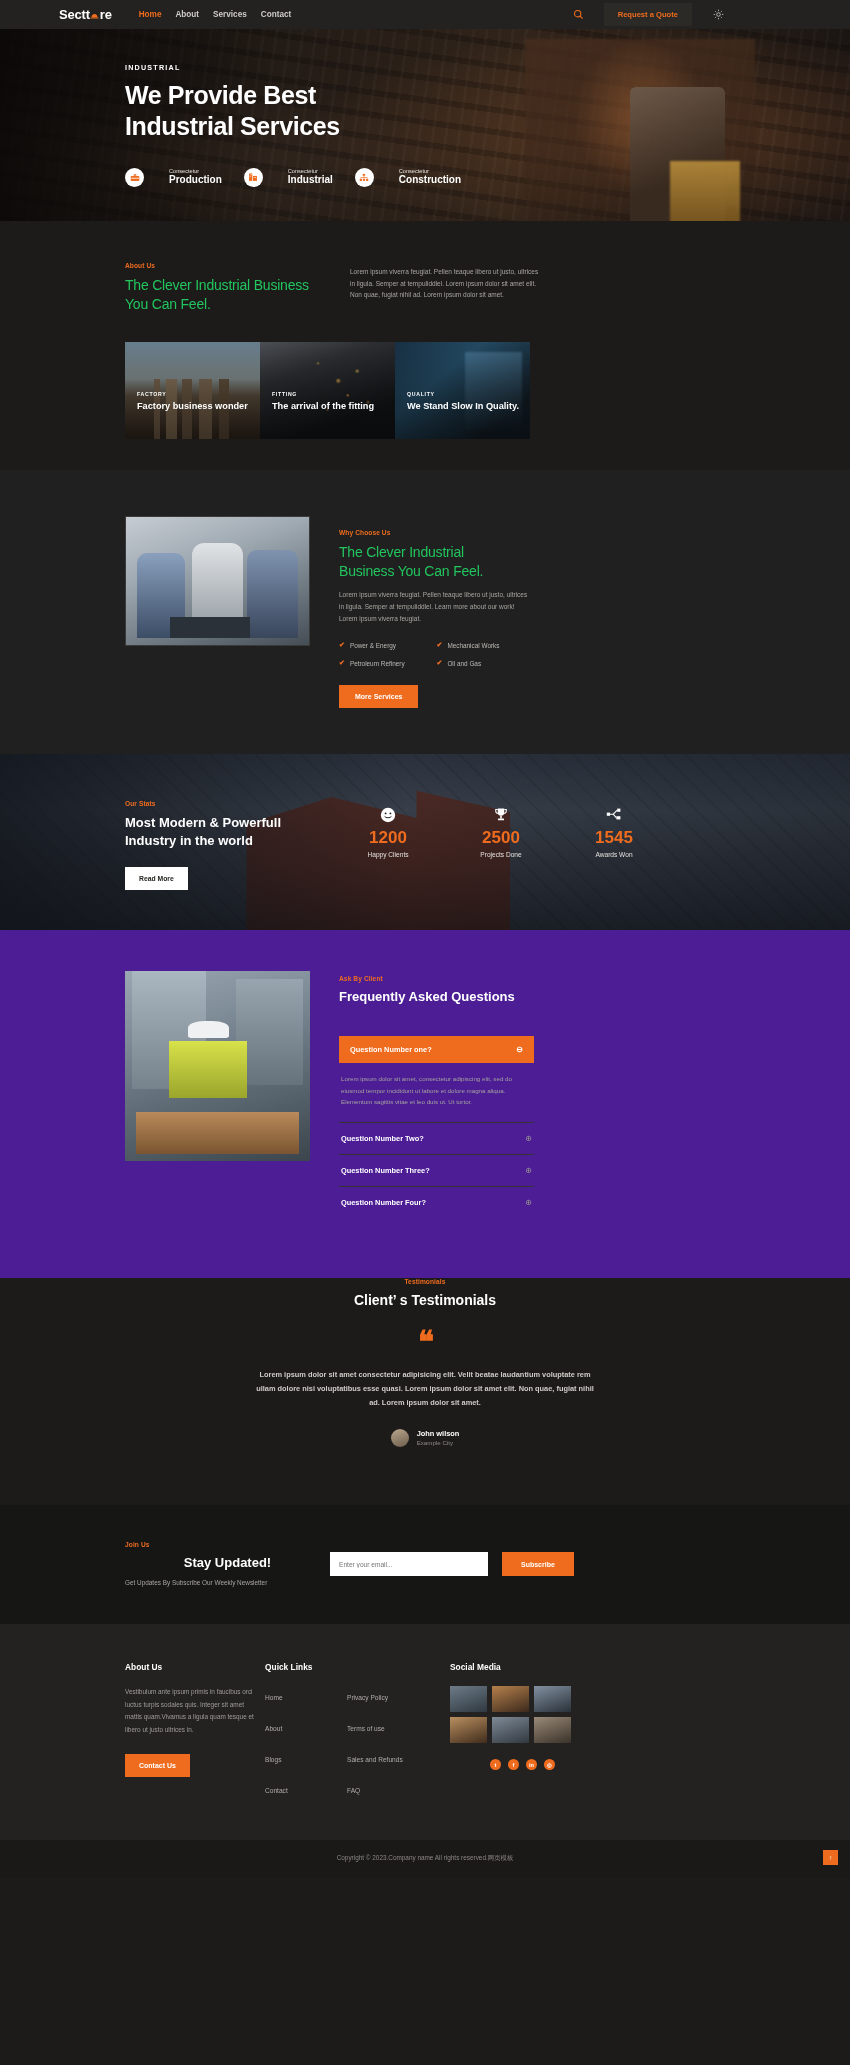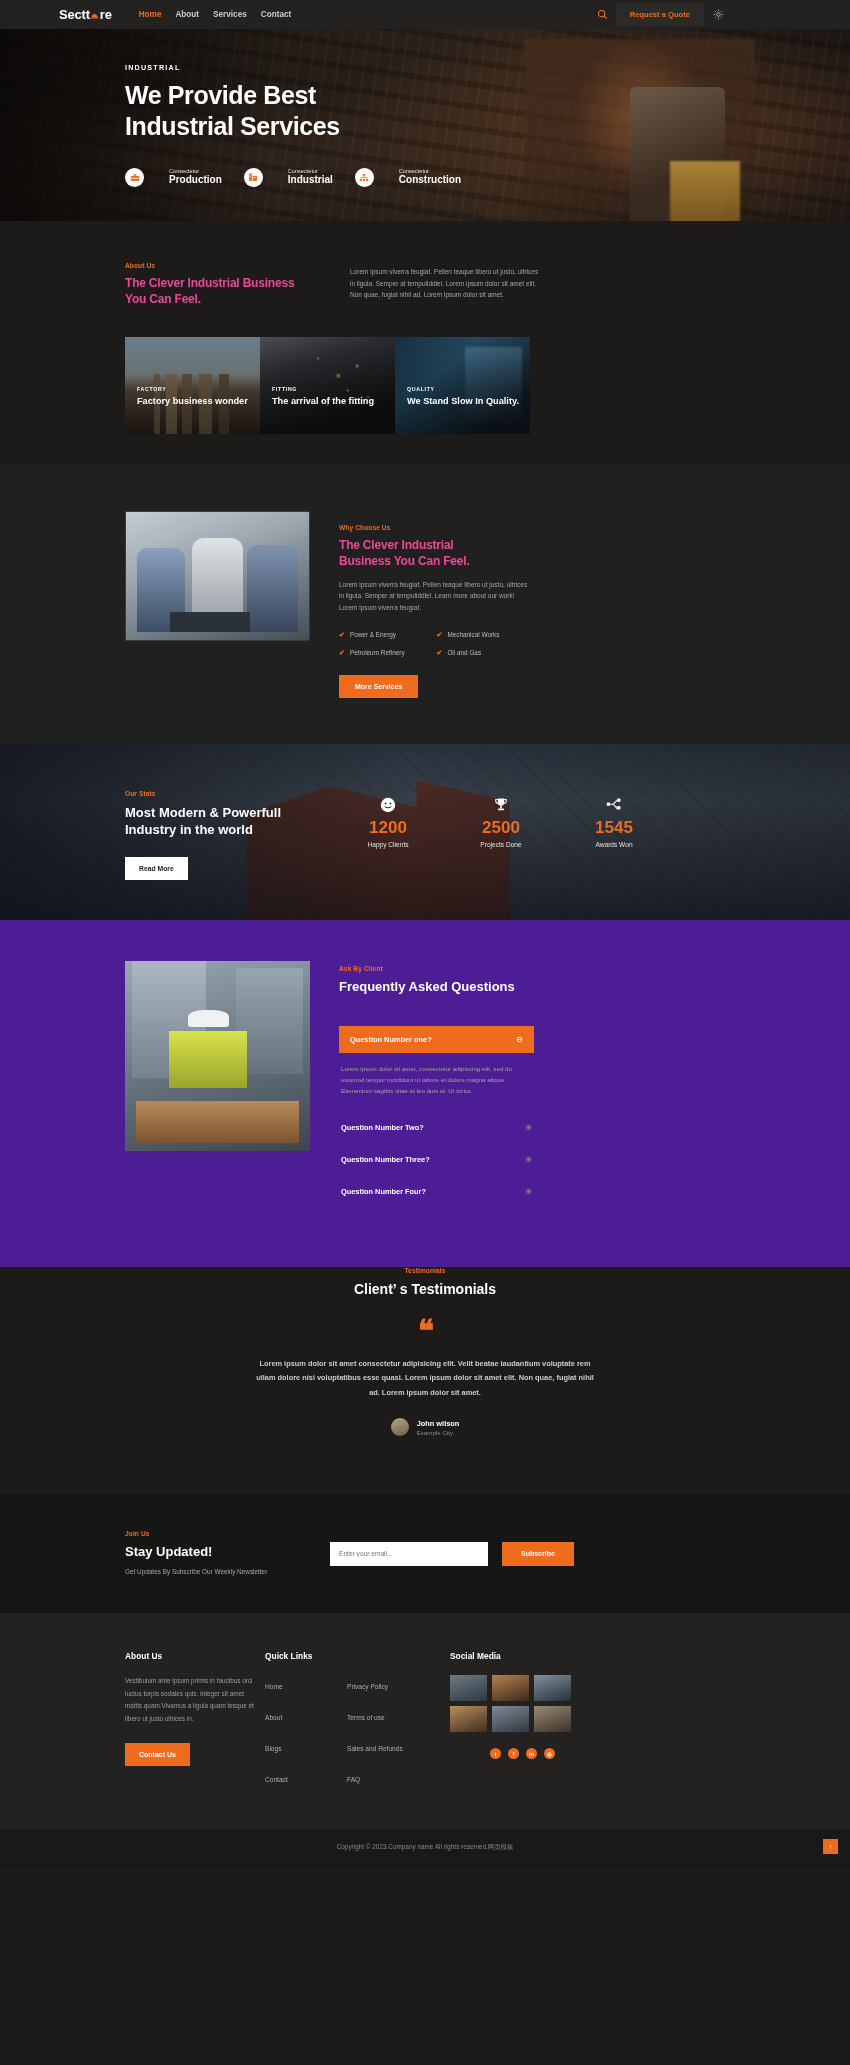--- a/index.html
+++ b/index.html
@@ -16,21 +16,21 @@
   .header {
     height:29px; background:#232220; display:flex; align-items:center;
     padding:0 0 0 59px; position:relative; z-index:20;
   }
   .logo { font-size:13px; font-weight:700; color:#ffffff; letter-spacing:-0.2px; display:flex; align-items:center; }
   .logo .hat { display:inline-block; width:9px; height:9px; position:relative; margin:0 .5px; }
   .logo .hat svg { position:absolute; left:0; top:2px; }
   .nav { display:flex; gap:14px; margin-left:27px; }
   .nav a { font-size:8.2px; font-weight:700; color:#cfcccb; text-decoration:none; }
   .nav a.active { color:#ef6c1f; }
-  .header-right { margin-left:auto; display:flex; align-items:center; gap:0; padding-right:118px; }
+  .header-right { margin-left:auto; display:flex; align-items:center; gap:12px; padding-right:118px; }
   .search-btn { width:26px; display:flex; align-items:center; justify-content:center; color:#ef6c1f; }
   .quote-btn {
     background:#2b2a27; color:#ef6c1f; font-size:7.6px; font-weight:700;
     padding:7px 14px; border:none; cursor:pointer; white-space:nowrap;
   }
   .theme-btn { width:28px; display:flex; align-items:center; justify-content:center; color:#d8d5d2; }
 
   
   .hero {
     height:192px; position:relative; overflow:hidden;
@@ -74,21 +74,21 @@
   }
   .badge-sub { font-size:5.6px; color:#e6e2de; line-height:1.1; }
   .badge-name { font-size:10px; font-weight:700; color:#ffffff; line-height:1.25; }
 
   
   .sec-about { background:#1c1b1a; padding:41px 0 0 0; }
   .wrap { width:600px; margin:0 0 0 125px; }
   .about-row { display:flex; gap:0; }
   .about-left { width:215px; }
   .kicker { font-size:6.6px; font-weight:700; color:#ef6c1f; letter-spacing:.1px; margin-bottom:7px; }
-  .h2 { font-size:12px; font-weight:700; color:#ec4899; line-height:1.33; letter-spacing:-.2px; }
+  .h2 { font-size:14px; font-weight:400; color:#22c55e; line-height:1.33; letter-spacing:-.2px; }
   .about-right { width:195px; margin-left:10px; padding-top:4px; }
   .body-txt { font-size:6.5px; line-height:1.78; color:#a9a5a1; }
 
   
   .cards { display:flex; margin:29px 0 0 0; width:405px; height:97px; }
   .card { flex:1; position:relative; overflow:hidden; }
   .card .img { position:absolute; inset:0; }
   .card .ov { position:absolute; inset:0; background:linear-gradient(180deg, rgba(0,0,0,.18), rgba(0,0,0,.55)); }
   .card .txt { position:absolute; left:12px; bottom:26px; z-index:2; }
   .card-kicker { font-size:5.2px; letter-spacing:.7px; color:#fff; font-weight:600; margin-bottom:4px; }
@@ -207,21 +207,21 @@
   .t-body { width:340px; margin:0 auto; font-size:7.4px; font-weight:700; line-height:1.95; color:#cfcbc7; }
   .t-person { display:flex; align-items:center; justify-content:center; gap:8px; margin-top:18px; }
   .t-av { width:18px; height:18px; border-radius:50%; overflow:hidden; background:linear-gradient(160deg,#b9a68e,#6d5d4b); flex:none; }
   .t-name { font-size:7.4px; font-weight:700; color:#fff; text-align:left; }
   .t-city { font-size:6.2px; color:#8d8985; text-align:left; margin-top:1px; }
 
   
   .sec-news { background:#161615; padding:36px 0 36px 0; }
   .news-row { display:flex; align-items:center; }
   .news-left { width:205px; }
-  .news-h { font-size:13px; font-weight:700; color:#fff; margin:2px 0 7px; }
+  .news-h { font-size:13px; font-weight:700; color:#fff; margin:2px 0 7px;text-align:center; }
   .news-sub { font-size:6.4px; line-height:1.75; color:#a9a5a1; width:150px; }
   .news-form { display:flex; align-items:center; margin-left:0; }
   .news-input {
     width:158px; height:24px; background:#fff; border:none; outline:none;
     font-size:6.6px; color:#3a3a3a; padding:0 9px; font-family:"Liberation Sans", sans-serif;
   }
   .news-btn {
     background:#ef6c1f; color:#fff; border:none; cursor:pointer; height:24px;
     font-size:7px; font-weight:700; padding:0 19px; margin-left:14px;
   }

